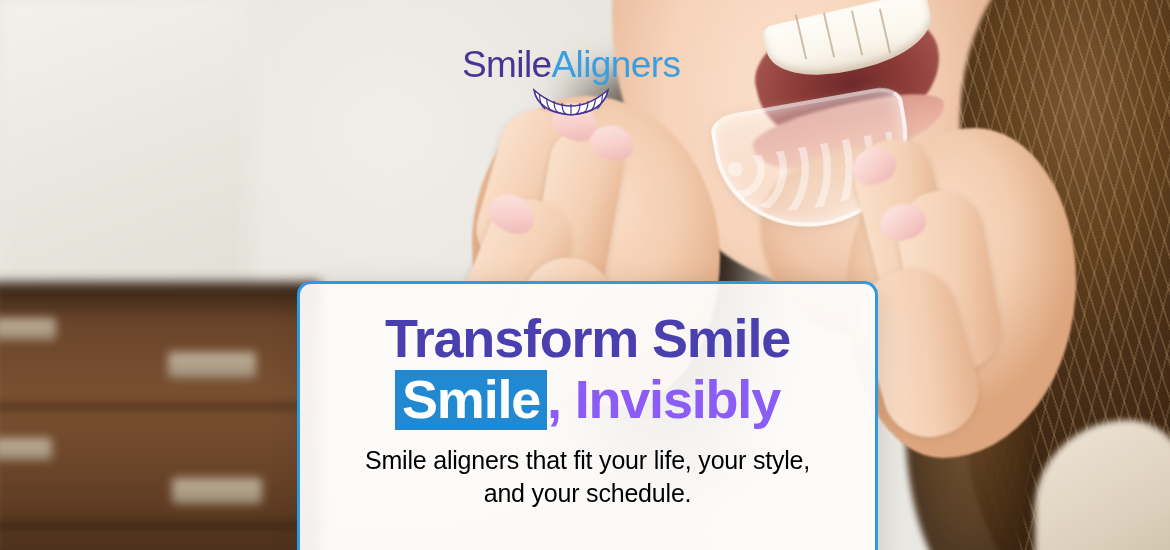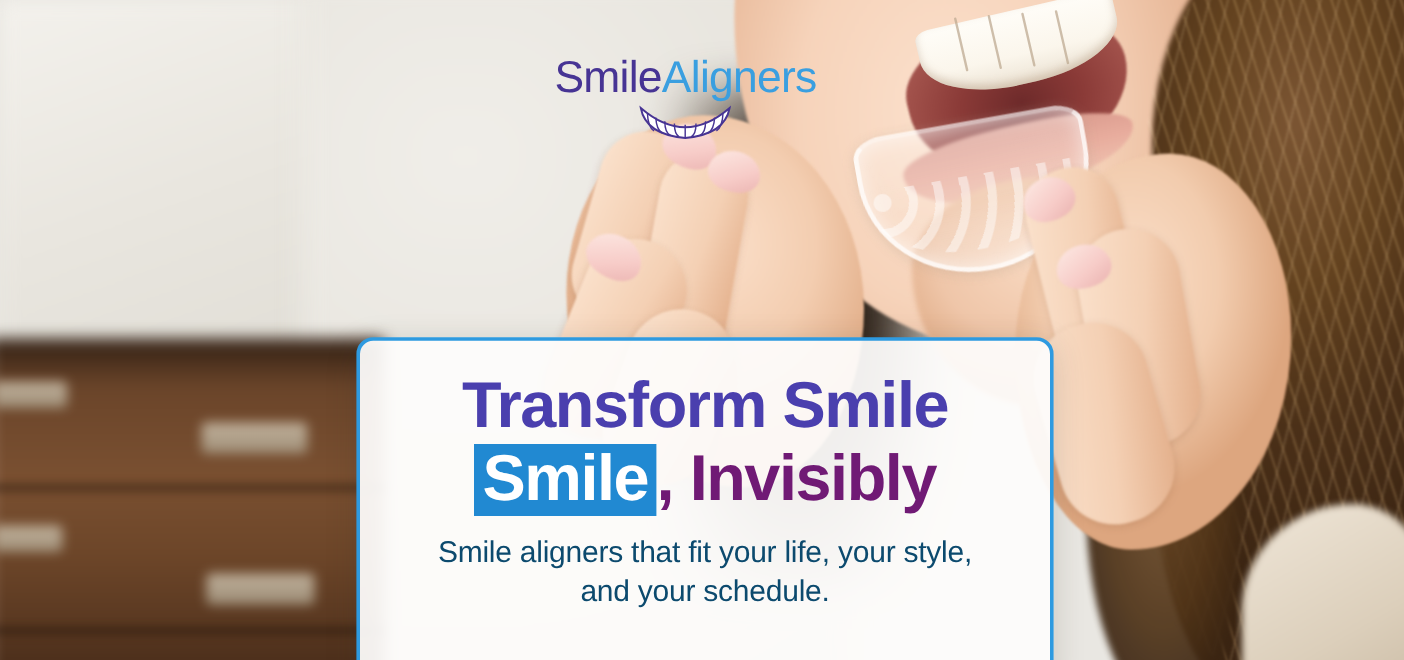--- a/index.html
+++ b/index.html
@@ -316,27 +316,27 @@
   }
   .headline-line-1 { color: #4a3fae; display: block; }
   .headline-line-2 { display: block; margin-top: 4px; white-space: nowrap; }
   .headline-hl {
     background: #2189d2;
     color: #ffffff;
     padding: 2px 7px 4px;
     display: inline-block;
     line-height: 1;
   }
-  .headline-rest { color: #701a75; }
+  .headline-rest { color: #8b5cf6; }
   .subhead {
     margin: 14px auto 0;
     max-width: 480px;
     font-size: 25px;
     line-height: 1.32;
-    color: #0c4a6e;
+    color: #000000;
     font-weight: 400;
     letter-spacing: -.2px;
   }
 </style>
 </head>
 <body>
 
 <div class="banner">
 
   <div class="photo-layer">

